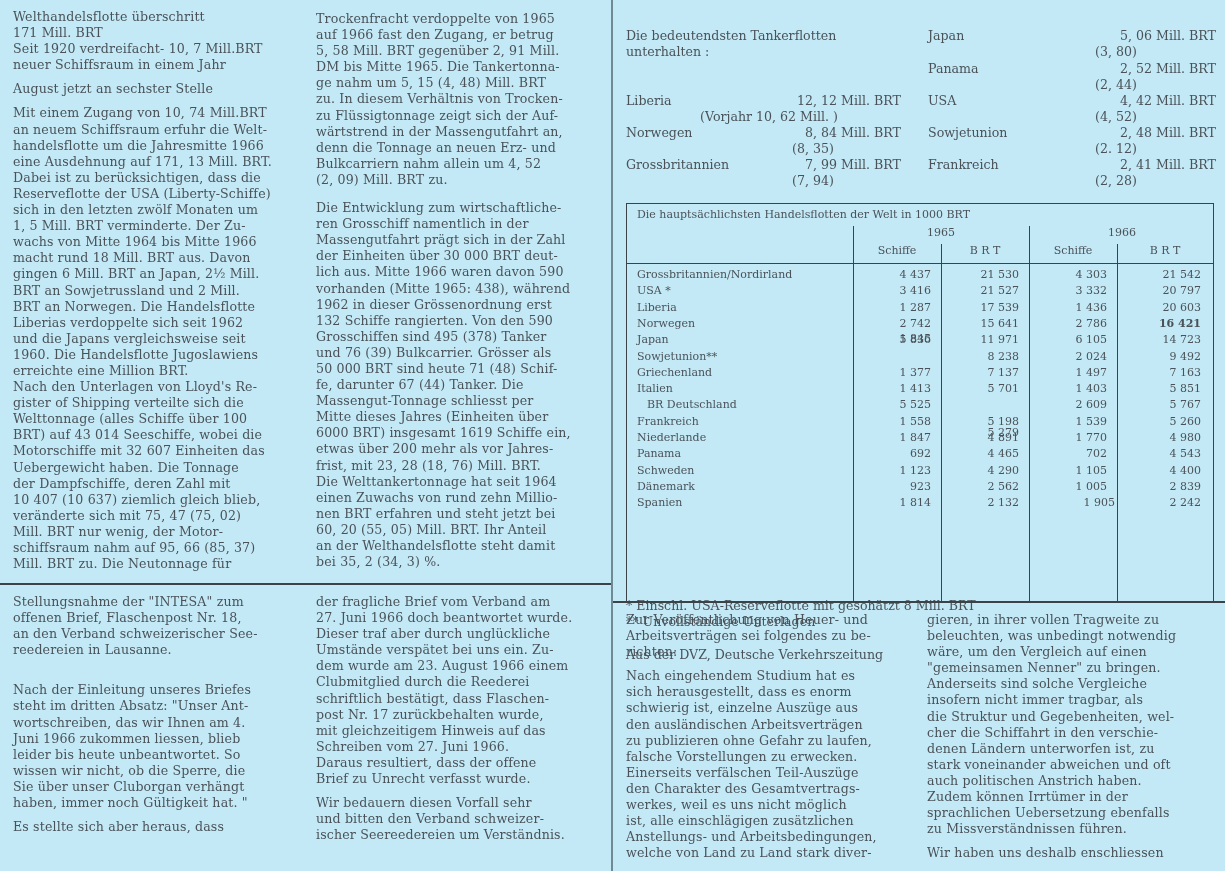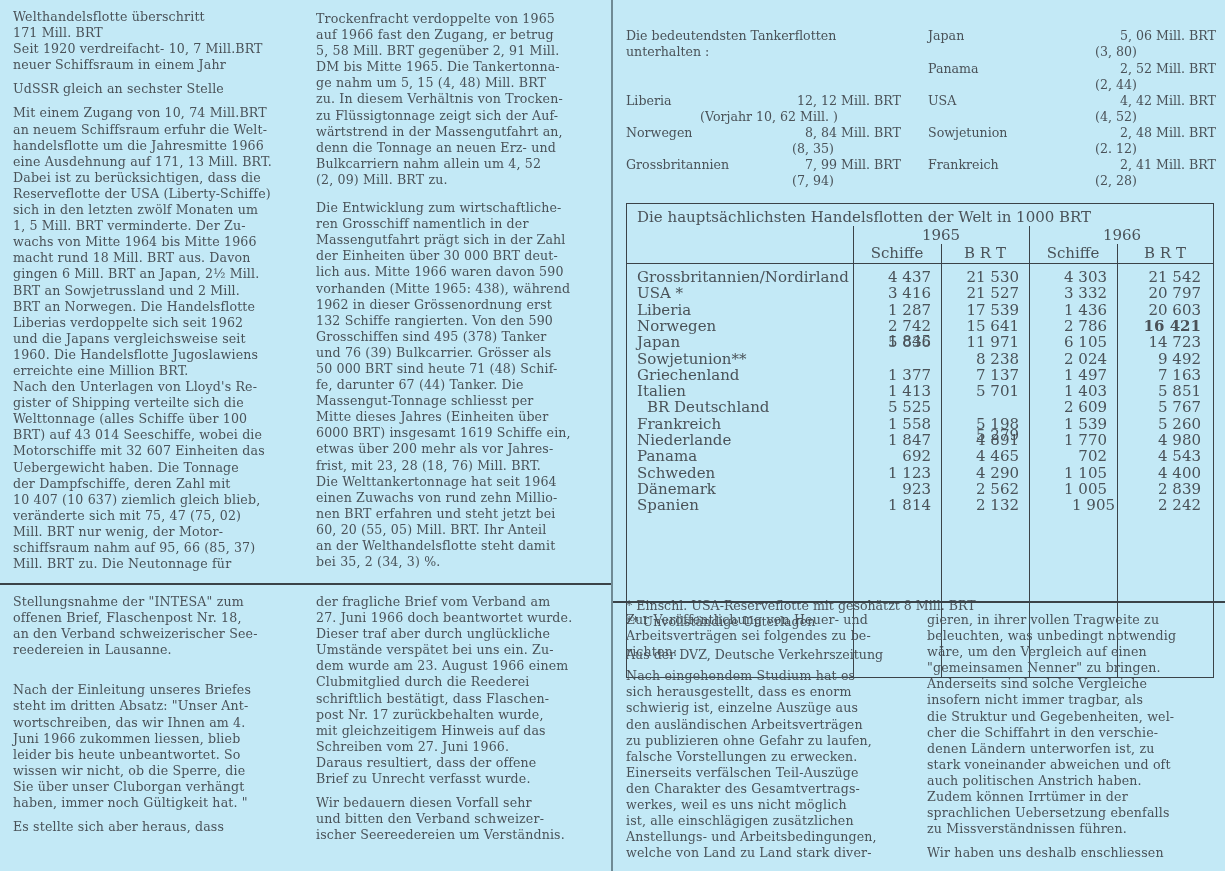--- a/index.html
+++ b/index.html
@@ -17,39 +17,39 @@
   .col { position: absolute; font-size: 12.6px; line-height: 16.1px; letter-spacing: 0.15px; }
   .col p { margin: 0 0 8px 0; }
   .col .tight { margin: 0; }
   .rule { position: absolute; height: 1.5px; background: #3b4348; }
   .headline { margin: 0; }
   
   .tanker { position: absolute; font-size: 12.6px; line-height: 16.2px; }
   .tanker .row { position: absolute; white-space: nowrap; }
   
   .fleet-table {
-    position: absolute; left: 13px; top: 203px; width: 588px; height: 475px;
+    position: absolute; left: 13px; top: 203px; width: 588px; height: 400px;
     border: 1.5px solid #3b4348; box-sizing: border-box;
-    font-size: 15px;
+    font-size: 11px;
   }
   .fleet-table .title { position: absolute; left: 10px; top: 4px; white-space: nowrap; }
   .fleet-table .vline { position: absolute; width: 1px; background: #3b4348; }
   .fleet-table .hline { position: absolute; height: 1px; background: #3b4348; left: 0; right: 0; }
   .fleet-table .cell { position: absolute; white-space: nowrap; }
   .fleet-table .num { text-align: right; }
   .fleet-table .center { text-align: center; }
   .footnote { position: absolute; font-size: 12.6px; white-space: nowrap; }
 </style>
 </head>
 <body>
 
 <div class="page page-left">
   <div class="col" style="left:13px; top:9px; width:292px;">
     <p id="a1-headline" class="headline"><span>Welthandelsflotte überschritt</span><br><span>171 Mill. BRT</span><br><span>Seit 1920 verdreifacht- 10, 7 Mill.BRT</span><br><span>neuer Schiffsraum in einem Jahr</span></p>
-    <p id="a1-sub" style="margin-top:7px;">UdSSR gleich an sechster Stelle</p>
+    <p id="a1-sub" style="margin-top:7px;">August jetzt an sechster Stelle</p>
     <p id="a1-c1" class="tight"><span>Mit einem Zugang von 10, 74 Mill.BRT</span><br><span>an neuem Schiffsraum erfuhr die Welt-</span><br><span>handelsflotte um die Jahresmitte 1966</span><br><span>eine Ausdehnung auf 171, 13 Mill. BRT.</span><br><span>Dabei ist zu berücksichtigen, dass die</span><br><span>Reserveflotte der USA (Liberty-Schiffe)</span><br><span>sich in den letzten zwölf Monaten um</span><br><span>1, 5 Mill. BRT verminderte. Der Zu-</span><br><span>wachs von Mitte 1964 bis Mitte 1966</span><br><span>macht rund 18 Mill. BRT aus. Davon</span><br><span>gingen 6 Mill. BRT an Japan, 2½ Mill.</span><br><span>BRT an Sowjetrussland und 2 Mill.</span><br><span>BRT an Norwegen. Die Handelsflotte</span><br><span>Liberias verdoppelte sich seit 1962</span><br><span>und die Japans vergleichsweise seit</span><br><span>1960. Die Handelsflotte Jugoslawiens</span><br><span>erreichte eine Million BRT.</span><br><span>Nach den Unterlagen von Lloyd's Re-</span><br><span>gister of Shipping verteilte sich die</span><br><span>Welttonnage (alles Schiffe über 100</span><br><span>BRT) auf 43 014 Seeschiffe, wobei die</span><br><span>Motorschiffe mit 32 607 Einheiten das</span><br><span>Uebergewicht haben. Die Tonnage</span><br><span>der Dampfschiffe, deren Zahl mit</span><br><span>10 407 (10 637) ziemlich gleich blieb,</span><br><span>veränderte sich mit 75, 47 (75, 02)</span><br><span>Mill. BRT nur wenig, der Motor-</span><br><span>schiffsraum nahm auf 95, 66 (85, 37)</span><br><span>Mill. BRT zu. Die Neutonnage für</span></p>
   </div>
   <div class="col" style="left:316px; top:11px; width:292px;">
     <p id="a1-c2p1"><span>Trockenfracht verdoppelte von 1965</span><br><span>auf 1966 fast den Zugang, er betrug</span><br><span>5, 58 Mill. BRT gegenüber 2, 91 Mill.</span><br><span>DM bis Mitte 1965. Die Tankertonna-</span><br><span>ge nahm um 5, 15 (4, 48) Mill. BRT</span><br><span>zu. In diesem Verhältnis von Trocken-</span><br><span>zu Flüssigtonnage zeigt sich der Auf-</span><br><span>wärtstrend in der Massengutfahrt an,</span><br><span>denn die Tonnage an neuen Erz- und</span><br><span>Bulkcarriern nahm allein um 4, 52</span><br><span>(2, 09) Mill. BRT zu.</span></p>
     <p id="a1-c2p2" style="margin-top:12px;"><span>Die Entwicklung zum wirtschaftliche-</span><br><span>ren Grosschiff namentlich in der</span><br><span>Massengutfahrt prägt sich in der Zahl</span><br><span>der Einheiten über 30 000 BRT deut-</span><br><span>lich aus. Mitte 1966 waren davon 590</span><br><span>vorhanden (Mitte 1965: 438), während</span><br><span>1962 in dieser Grössenordnung erst</span><br><span>132 Schiffe rangierten. Von den 590</span><br><span>Grosschiffen sind 495 (378) Tanker</span><br><span>und 76 (39) Bulkcarrier. Grösser als</span><br><span>50 000 BRT sind heute 71 (48) Schif-</span><br><span>fe, darunter 67 (44) Tanker. Die</span><br><span>Massengut-Tonnage schliesst per</span><br><span>Mitte dieses Jahres (Einheiten über</span><br><span>6000 BRT) insgesamt 1619 Schiffe ein,</span><br><span>etwas über 200 mehr als vor Jahres-</span><br><span>frist, mit 23, 28 (18, 76) Mill. BRT.</span><br><span>Die Welttankertonnage hat seit 1964</span><br><span>einen Zuwachs von rund zehn Millio-</span><br><span>nen BRT erfahren und steht jetzt bei</span><br><span>60, 20 (55, 05) Mill. BRT. Ihr Anteil</span><br><span>an der Welthandelsflotte steht damit</span><br><span>bei 35, 2 (34, 3) %.</span></p>
   </div>
 
   <div class="rule" style="left:0; top:583px; width:611px;"></div>
 
   <div class="col" style="left:13px; top:594px; width:292px;">

